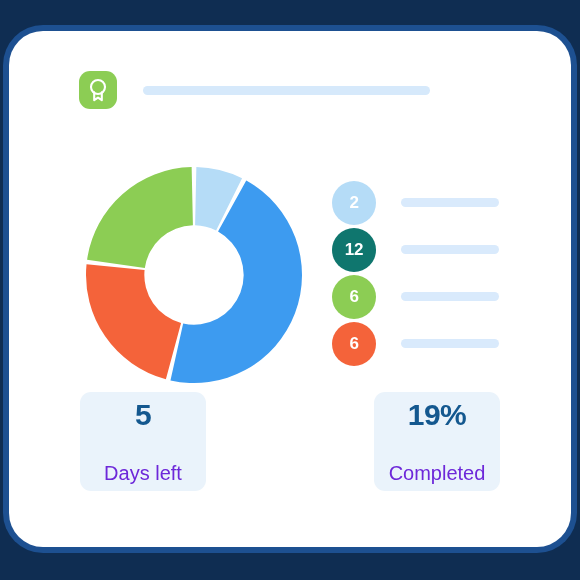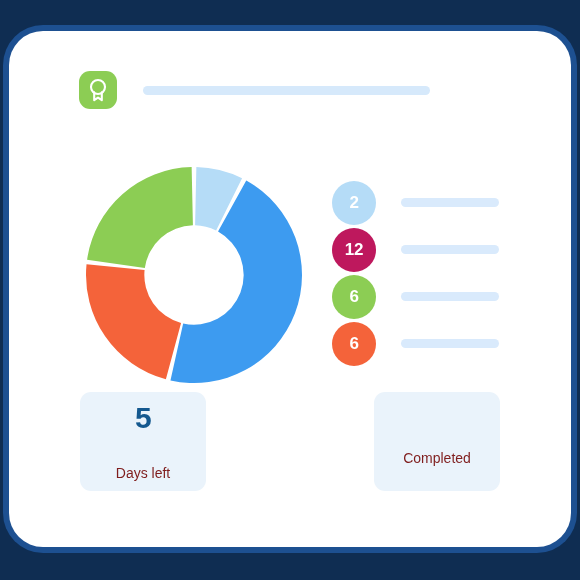--- a/index.html
+++ b/index.html
@@ -129,22 +129,22 @@
     box-sizing: border-box;
   }
   .stat-value {
     font-size: 30px;
     font-weight: bold;
     color: #14588f;
     line-height: 1;
     letter-spacing: -0.5px;
   }
   .stat-label {
-    font-size: 14px;
-    color: #7f1d1d;
+    font-size: 20px;
+    color: #6d28d9;
     margin-top: 33px;
     line-height: 1;
   }
 </style>
 </head>
 <body>
 
 <div id="stage">
 
   <div id="card">
@@ -171,21 +171,21 @@
     </div>
 
     <div id="legend">
 
       <div class="legend-row">
         <div class="legend-badge" style="background:#b5dcf7">2</div>
         <div class="legend-bar"></div>
       </div>
 
       <div class="legend-row">
-        <div class="legend-badge" style="background:#be185d">12</div>
+        <div class="legend-badge" style="background:#0f766e">12</div>
         <div class="legend-bar"></div>
       </div>
 
       <div class="legend-row">
         <div class="legend-badge" style="background:#8ccd54">6</div>
         <div class="legend-bar"></div>
       </div>
 
       <div class="legend-row">
         <div class="legend-badge" style="background:#f4633a">6</div>
@@ -196,19 +196,20 @@
 
     <div id="stats-row">
 
       <div class="stat-card">
         <div class="stat-value">5</div>
         <div class="stat-label">Days left</div>
       </div>
 
 
       <div class="stat-card">
+        <div class="stat-value">19%</div>
         <div class="stat-label">Completed</div>
       </div>
 
     </div>
 
   </div>
 </div>
 
 </body></html>

